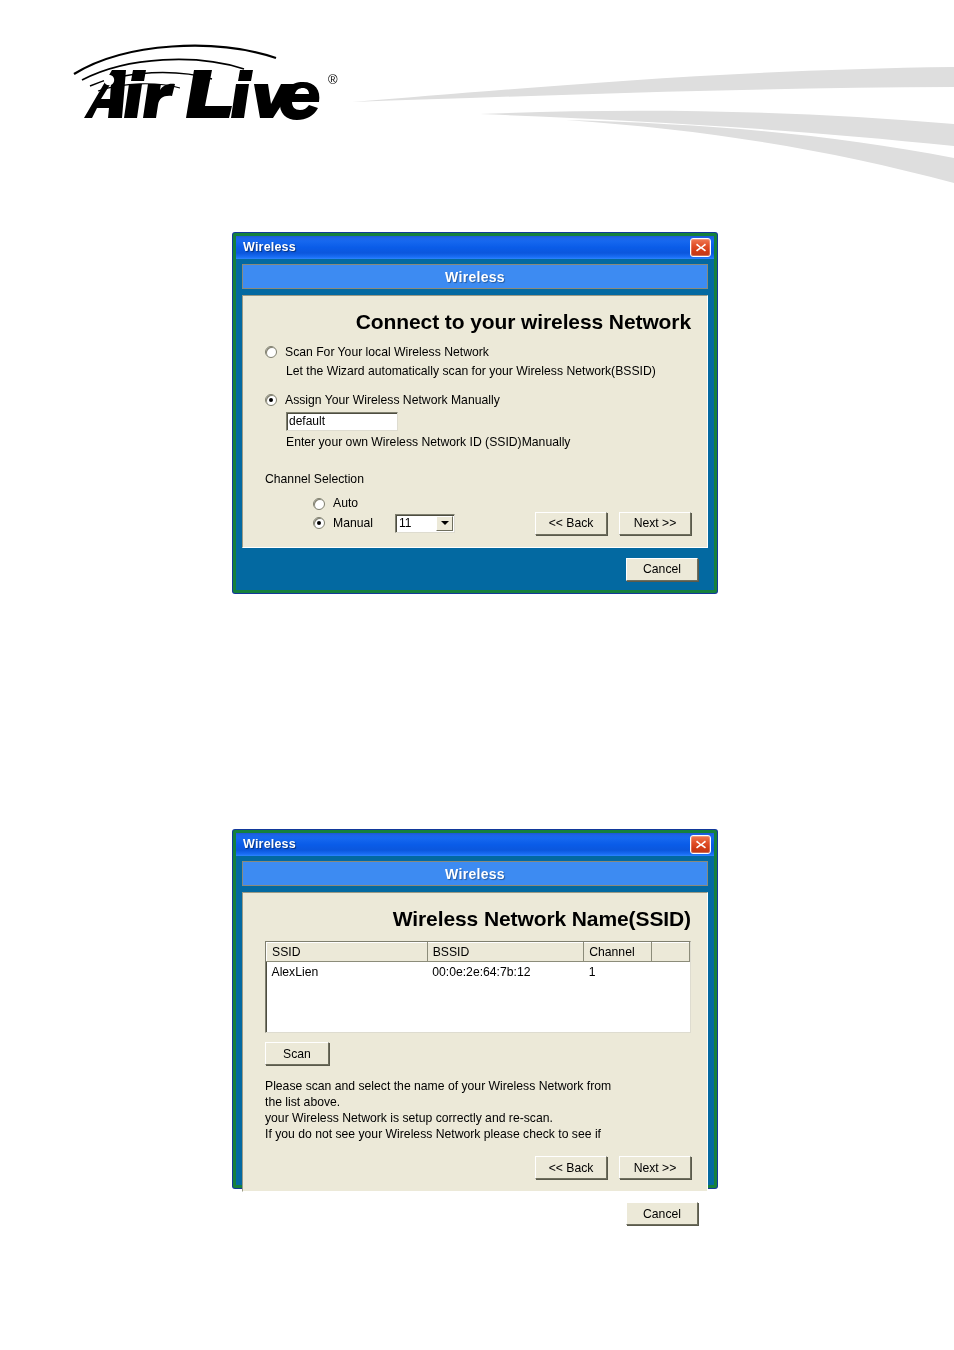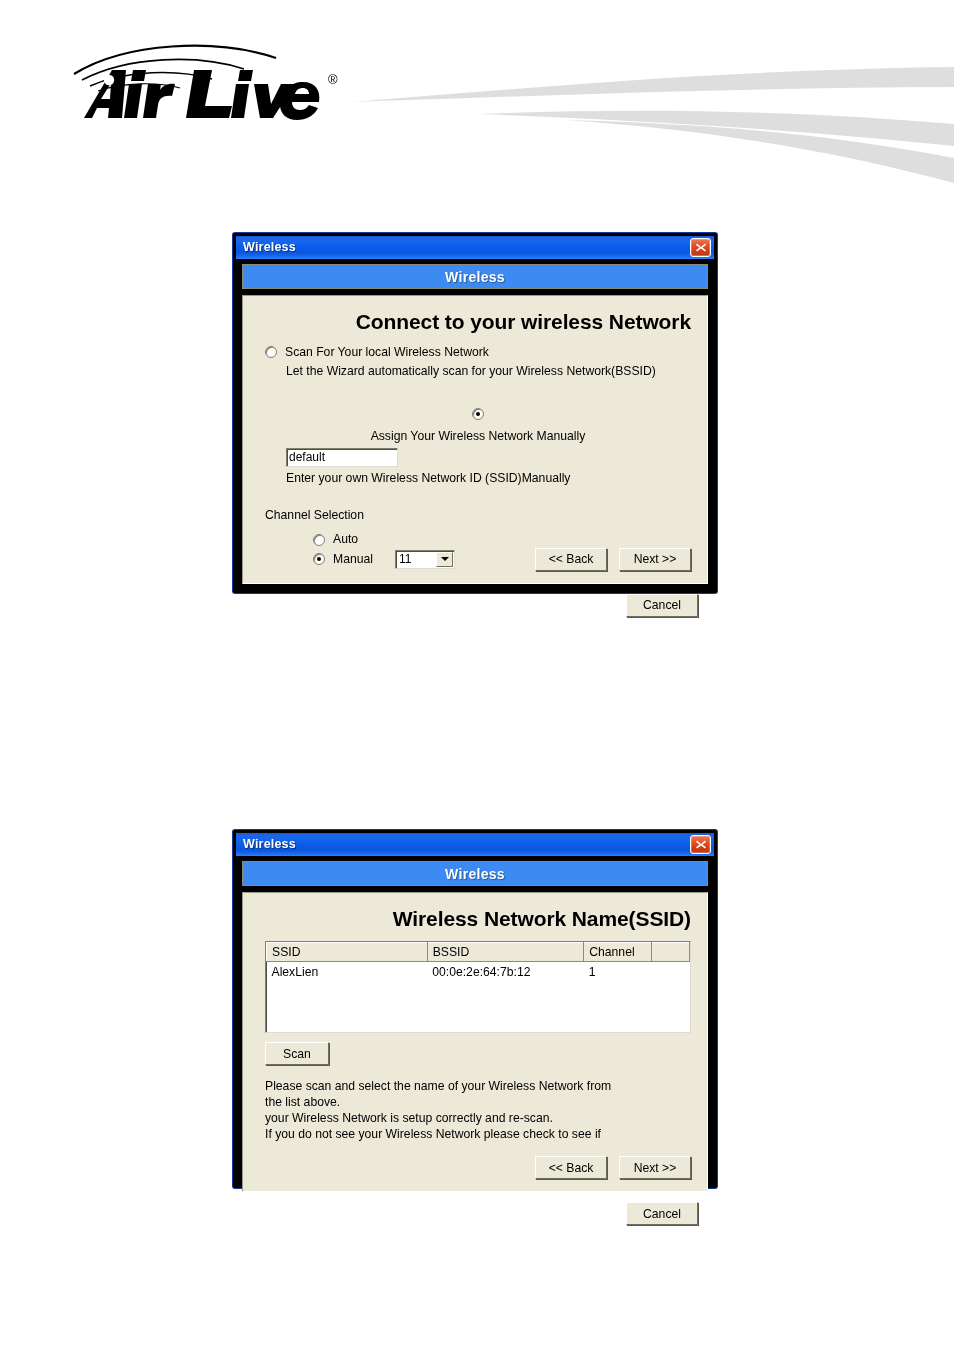--- a/index.html
+++ b/index.html
@@ -20,22 +20,22 @@
   }
   .swoosh {
     position: absolute;
     left: 330px; top: 38px;
     width: 624px; height: 145px;
   }
 
   
   .dialog {
     position: absolute;
-    background: #000000;
-    border: 3px solid #000000;
+    background: #0369a1;
+    border: 3px solid #15803d;
     border-radius: 2px;
     box-shadow: 0 0 0 1px #12389b;
   }
   .titlebar {
     height: 23px;
     background: linear-gradient(to bottom,
         #1b57d6 0%, #1d63e6 8%, #1668ef 22%,
         #0a5ce8 50%, #0b57dd 74%, #1a6ef5 92%, #2d86ff 100%);
     display: flex;
     align-items: center;
@@ -184,21 +184,21 @@
     color: #000;
     cursor: pointer;
     display: inline-flex;
     align-items: center;
     justify-content: center;
     padding: 0 10px;
   }
 
   
   #dialog-wireless-manual { left: 233px; top: 233px; width: 484px; height: 360px; }
-  .d1-opt2 { margin-top: 28px; flex-direction: column; }
+  .d1-opt2 { margin-top: 12px; }
   .d1-indent { margin-left: 21px; margin-top: 3px; }
   .divider-label { font-size: 12.2px; color: #000; margin-top: 22px; }
   .channel-rows { margin-top: 9px; margin-left: 48px; }
   .channel-row { display: flex; align-items: center; gap: 8px; }
   .channel-row + .channel-row { margin-top: 0; }
   .d1-navbtns { margin-left: auto; display: flex; gap: 12px; }
 
   
   #dialog-wireless-scan { left: 233px; top: 830px; width: 484px; height: 358px; }
   .table-wrap {

